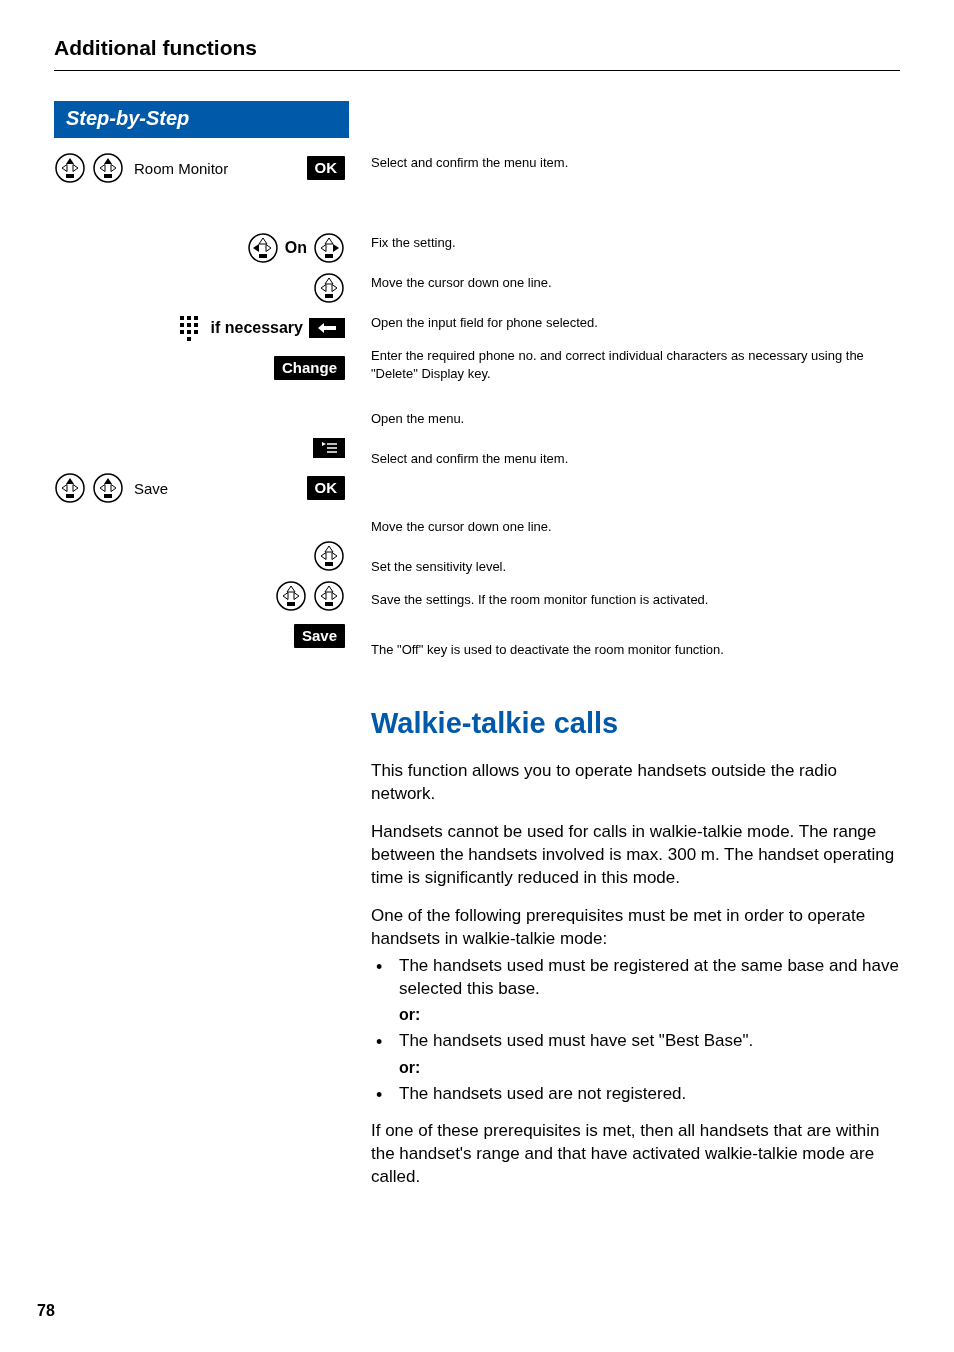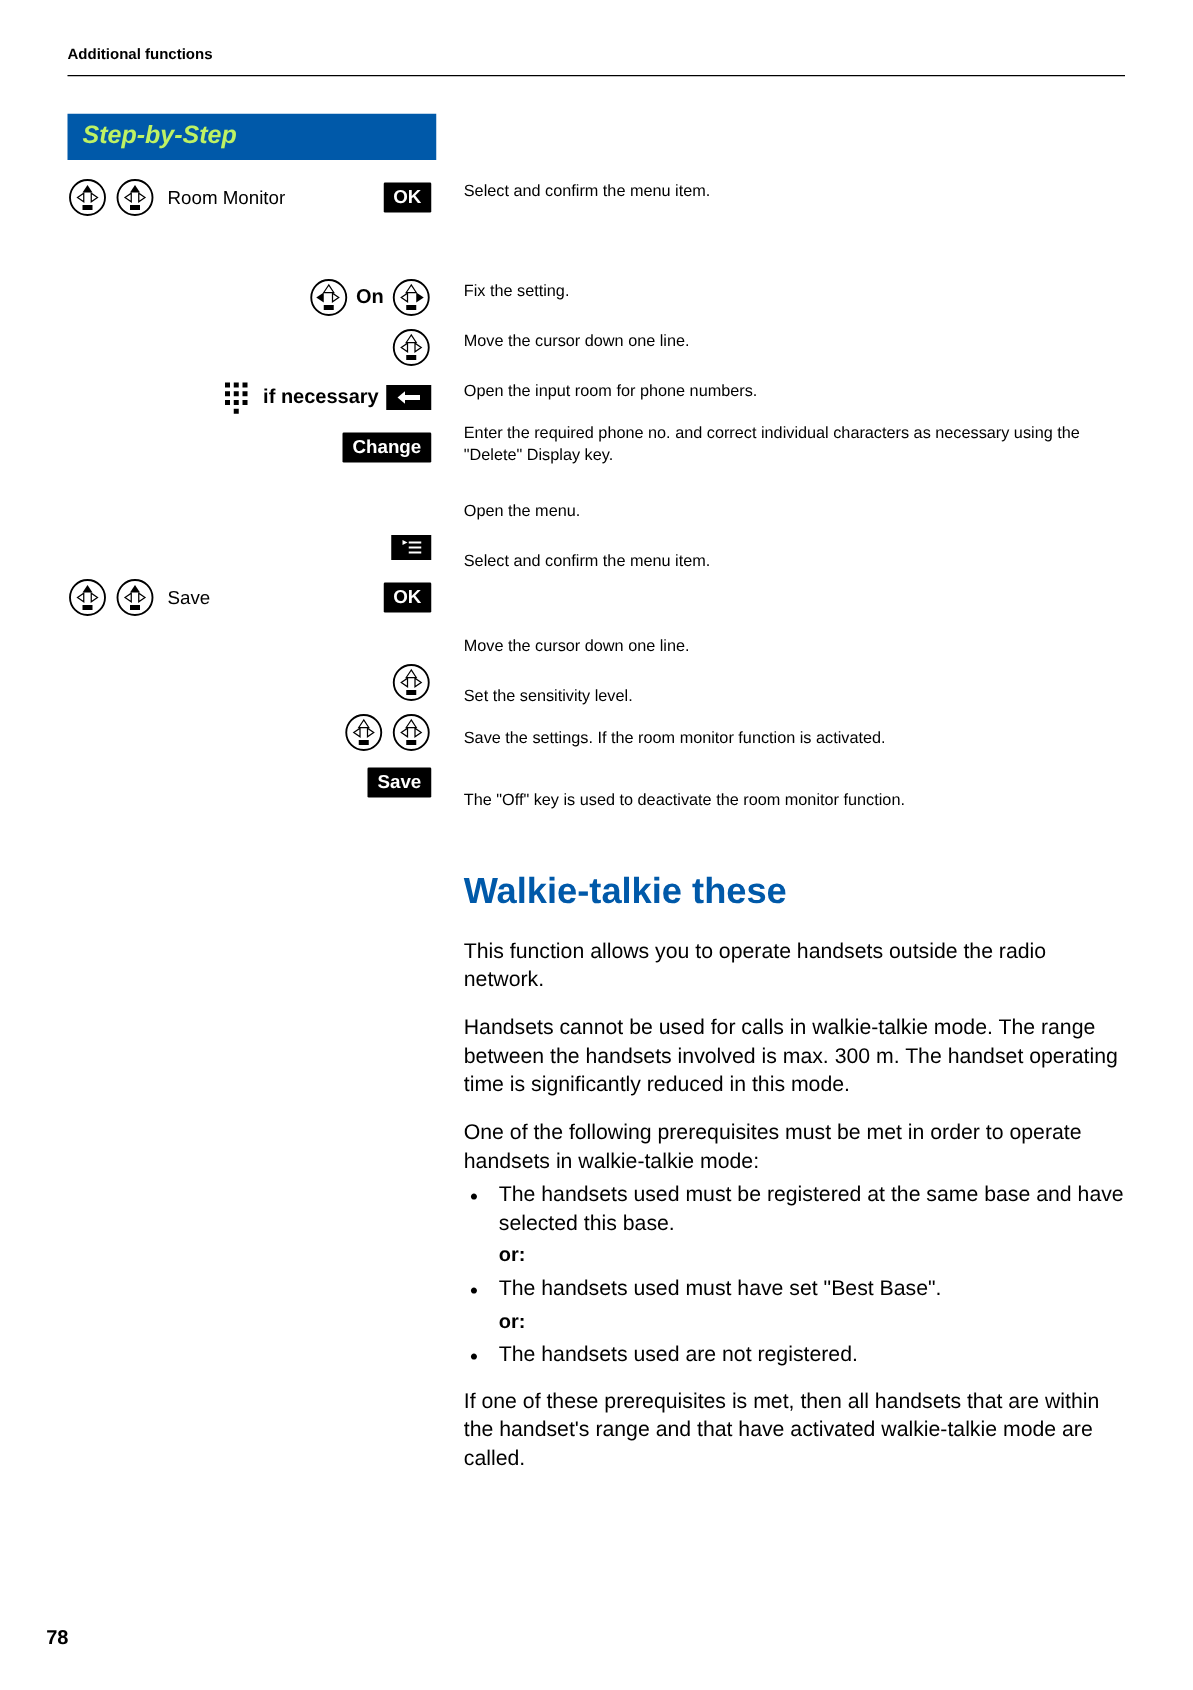--- a/index.html
+++ b/index.html
@@ -6,40 +6,40 @@
     body {
       font-family: Arial, Helvetica, sans-serif;
       width: 954px;
       height: 1352px;
       padding: 36px 54px 30px 54px;
       position: relative;
       background: white;
     }
     .page-header {
       font-weight: bold;
-      font-size: 12px;
+      font-size: 21px;
       padding-bottom: 10px;
       border-bottom: 1.5px solid #000;
       margin-bottom: 30px;
     }
     .content-wrap {
       display: flex;
       gap: 0;
     }
     .left-col {
       width: 295px;
       flex-shrink: 0;
     }
     .right-col {
       flex: 1;
       padding-left: 22px;
     }
     .step-header {
       background: #0059a9;
-      color: #bef264;
+      color: #ffffff;
       font-weight: bold;
       font-style: italic;
       font-size: 20px;
       padding: 6px 12px 8px 12px;
       font-family: Arial, sans-serif;
       margin-bottom: 10px;
     }
     .step-row {
       display: flex;
       align-items: center;
@@ -334,21 +334,21 @@
         <span class="desc-text">Select and confirm the menu item.</span>
       </div>
     <div class="spacer-row"></div>
     <div>
         <span class="desc-text">Fix the setting.</span>
       </div>
     <div>
         <span class="desc-text">Move the cursor down one line.</span>
       </div>
     <div>
-        <span class="desc-text">Open the input room for phone numbers.</span>
+        <span class="desc-text">Open the input field for phone selected.</span>
       </div>
     <div class="multiline">
         <span class="desc-text">Enter the required phone no. and correct individual characters as necessary using the "Delete" Display key.</span>
       </div>
     <div style="height:16px; min-height:16px;"></div>
     <div>
         <span class="desc-text">Open the menu.</span>
       </div>
     <div>
         <span class="desc-text">Select and confirm the menu item.</span>
@@ -360,21 +360,21 @@
     <div>
         <span class="desc-text">Set the sensitivity level.</span>
       </div>
     <div class="multiline">
         <span class="desc-text">Save the settings. If the room monitor function is activated.</span>
       </div>
     <div class="multiline" style="margin-top:10px;">
         <span class="desc-text">The "Off" key is used to deactivate the room monitor function.</span>
       </div>
 
-    <h2 class="section-heading">Walkie-talkie these</h2>
+    <h2 class="section-heading">Walkie-talkie calls</h2>
 
     <p class="para">This function allows you to operate handsets outside the radio network.</p>
     <p class="para">Handsets cannot be used for calls in walkie-talkie mode. The range between the handsets involved is max. 300 m. The handset operating time is significantly reduced in this mode.</p>
     <p class="para" style="margin-bottom:4px;">One of the following prerequisites must be met in order to operate handsets in walkie-talkie mode:</p>
 
     <ul class="bullet-list">
       <li>The handsets used must be registered at the same base and have selected this base.</li>
       <div class="or-line">or:</div>
       <li>The handsets used must have set "Best Base".</li>
       <div class="or-line">or:</div>

